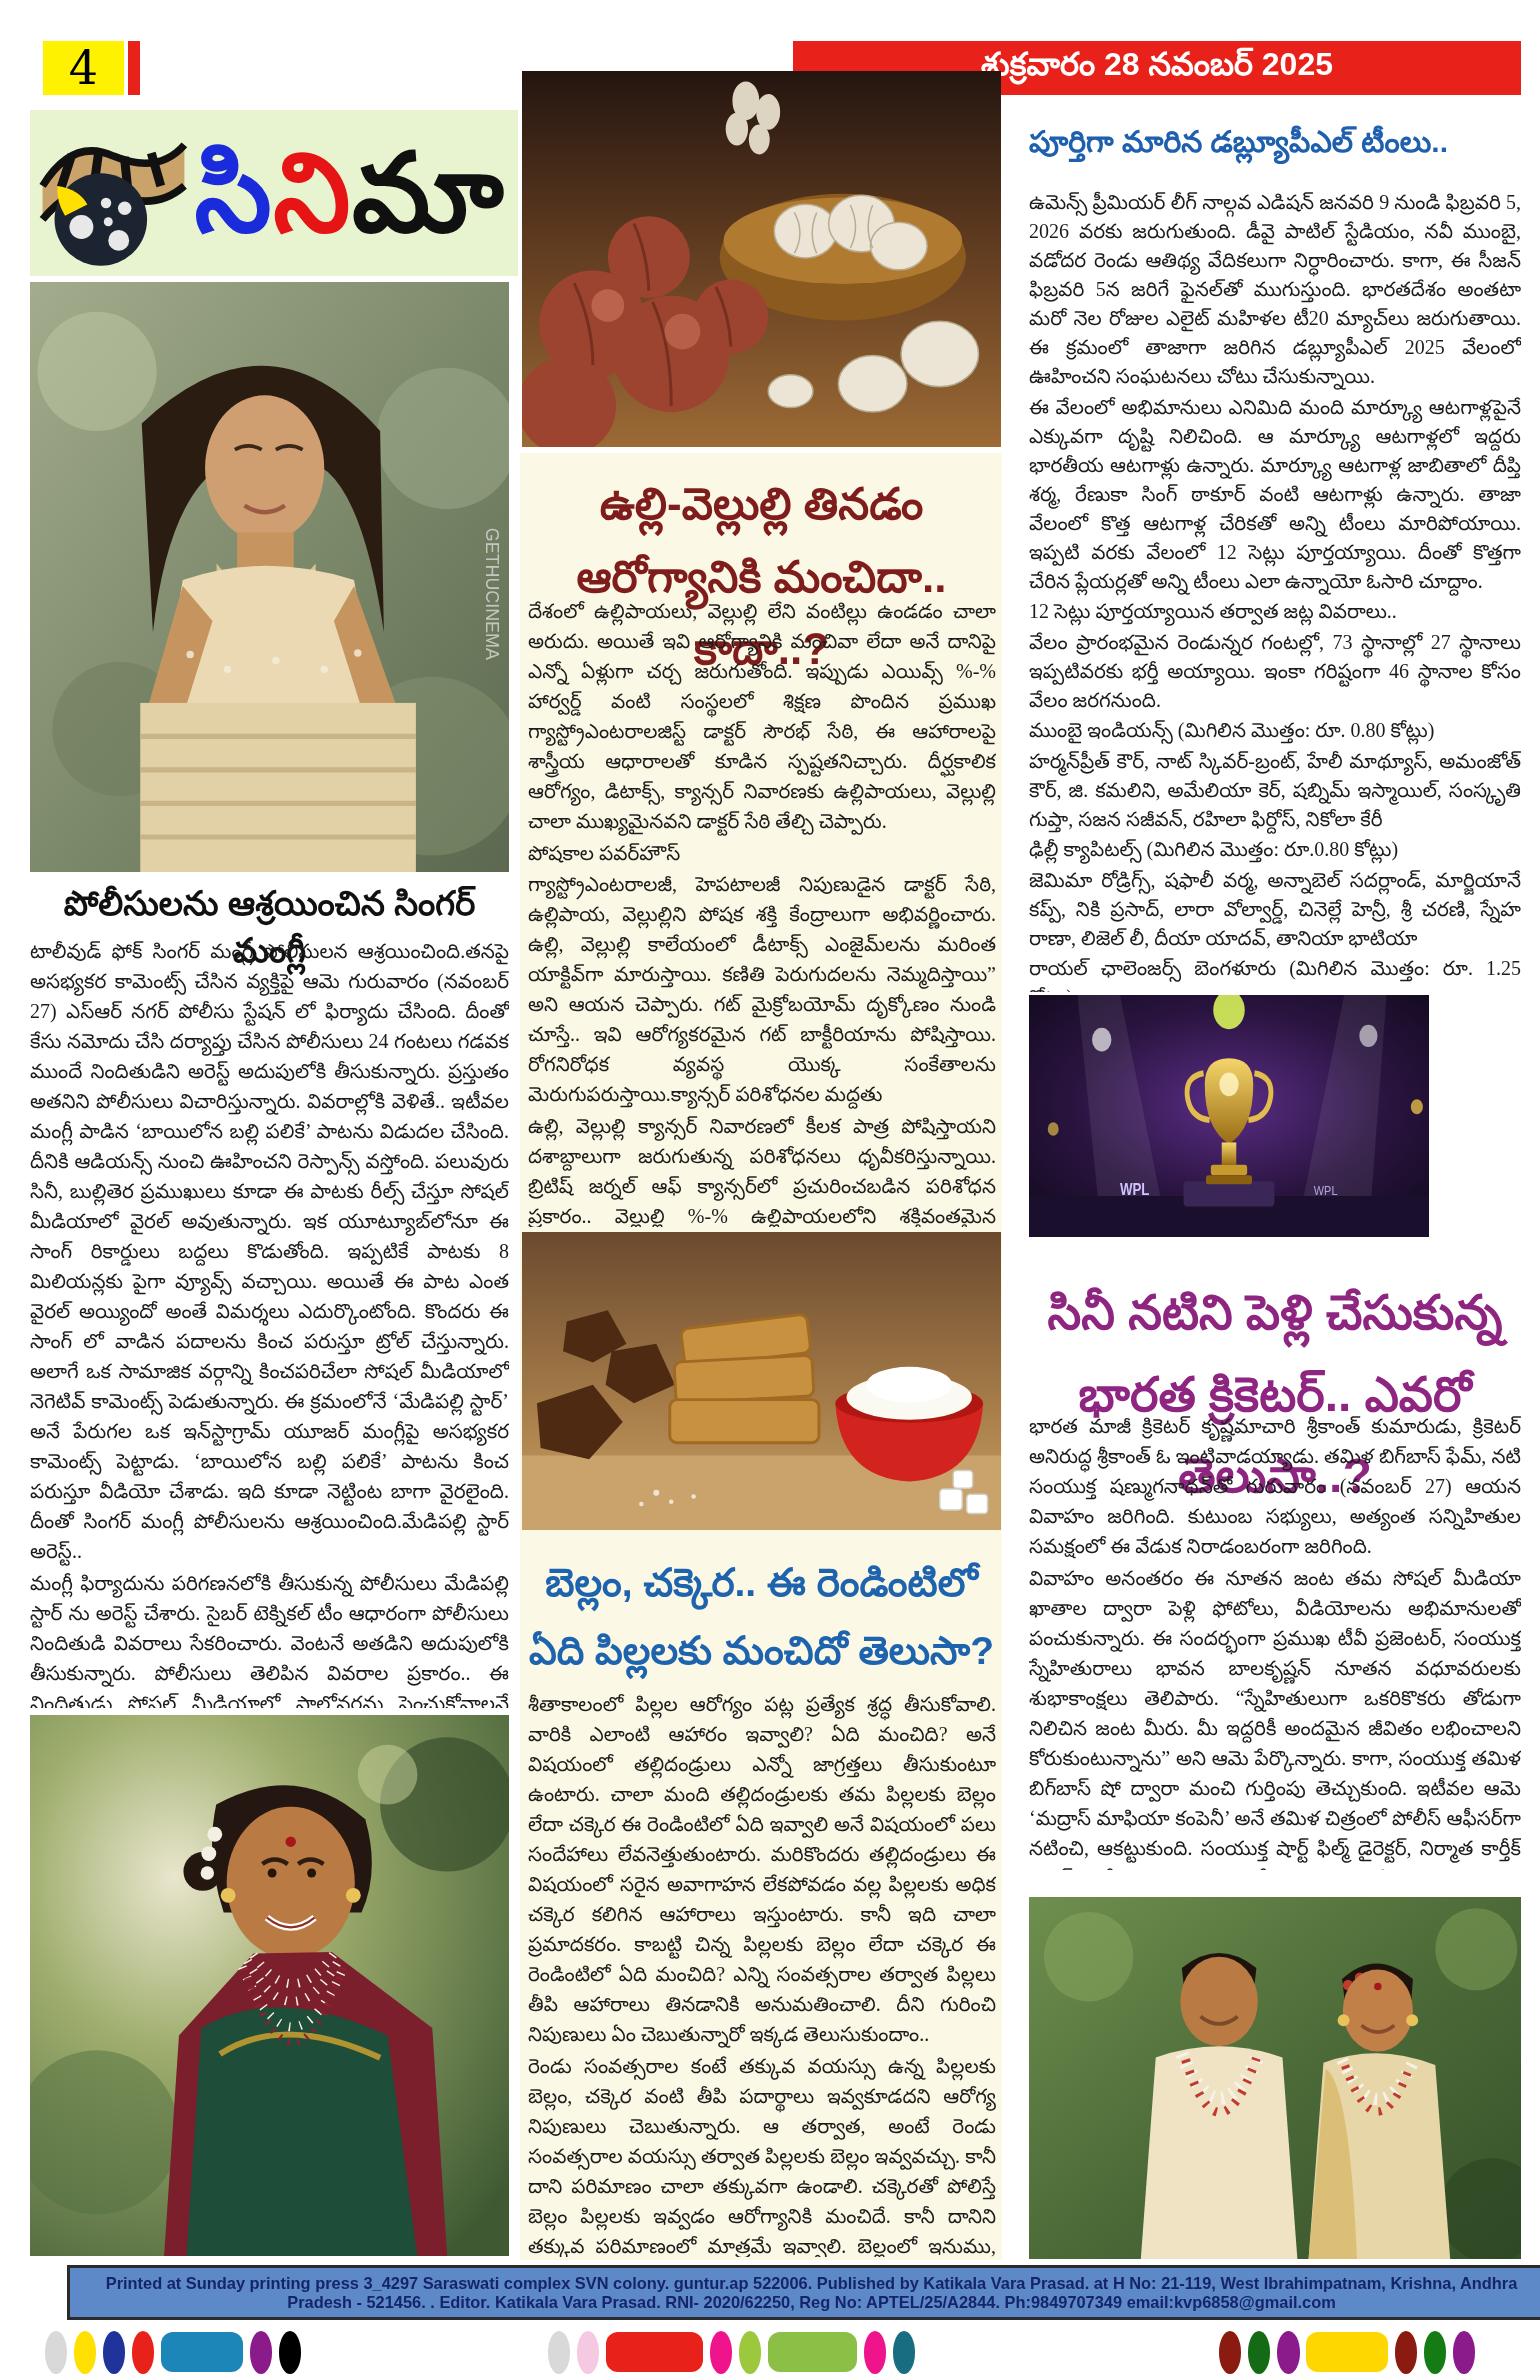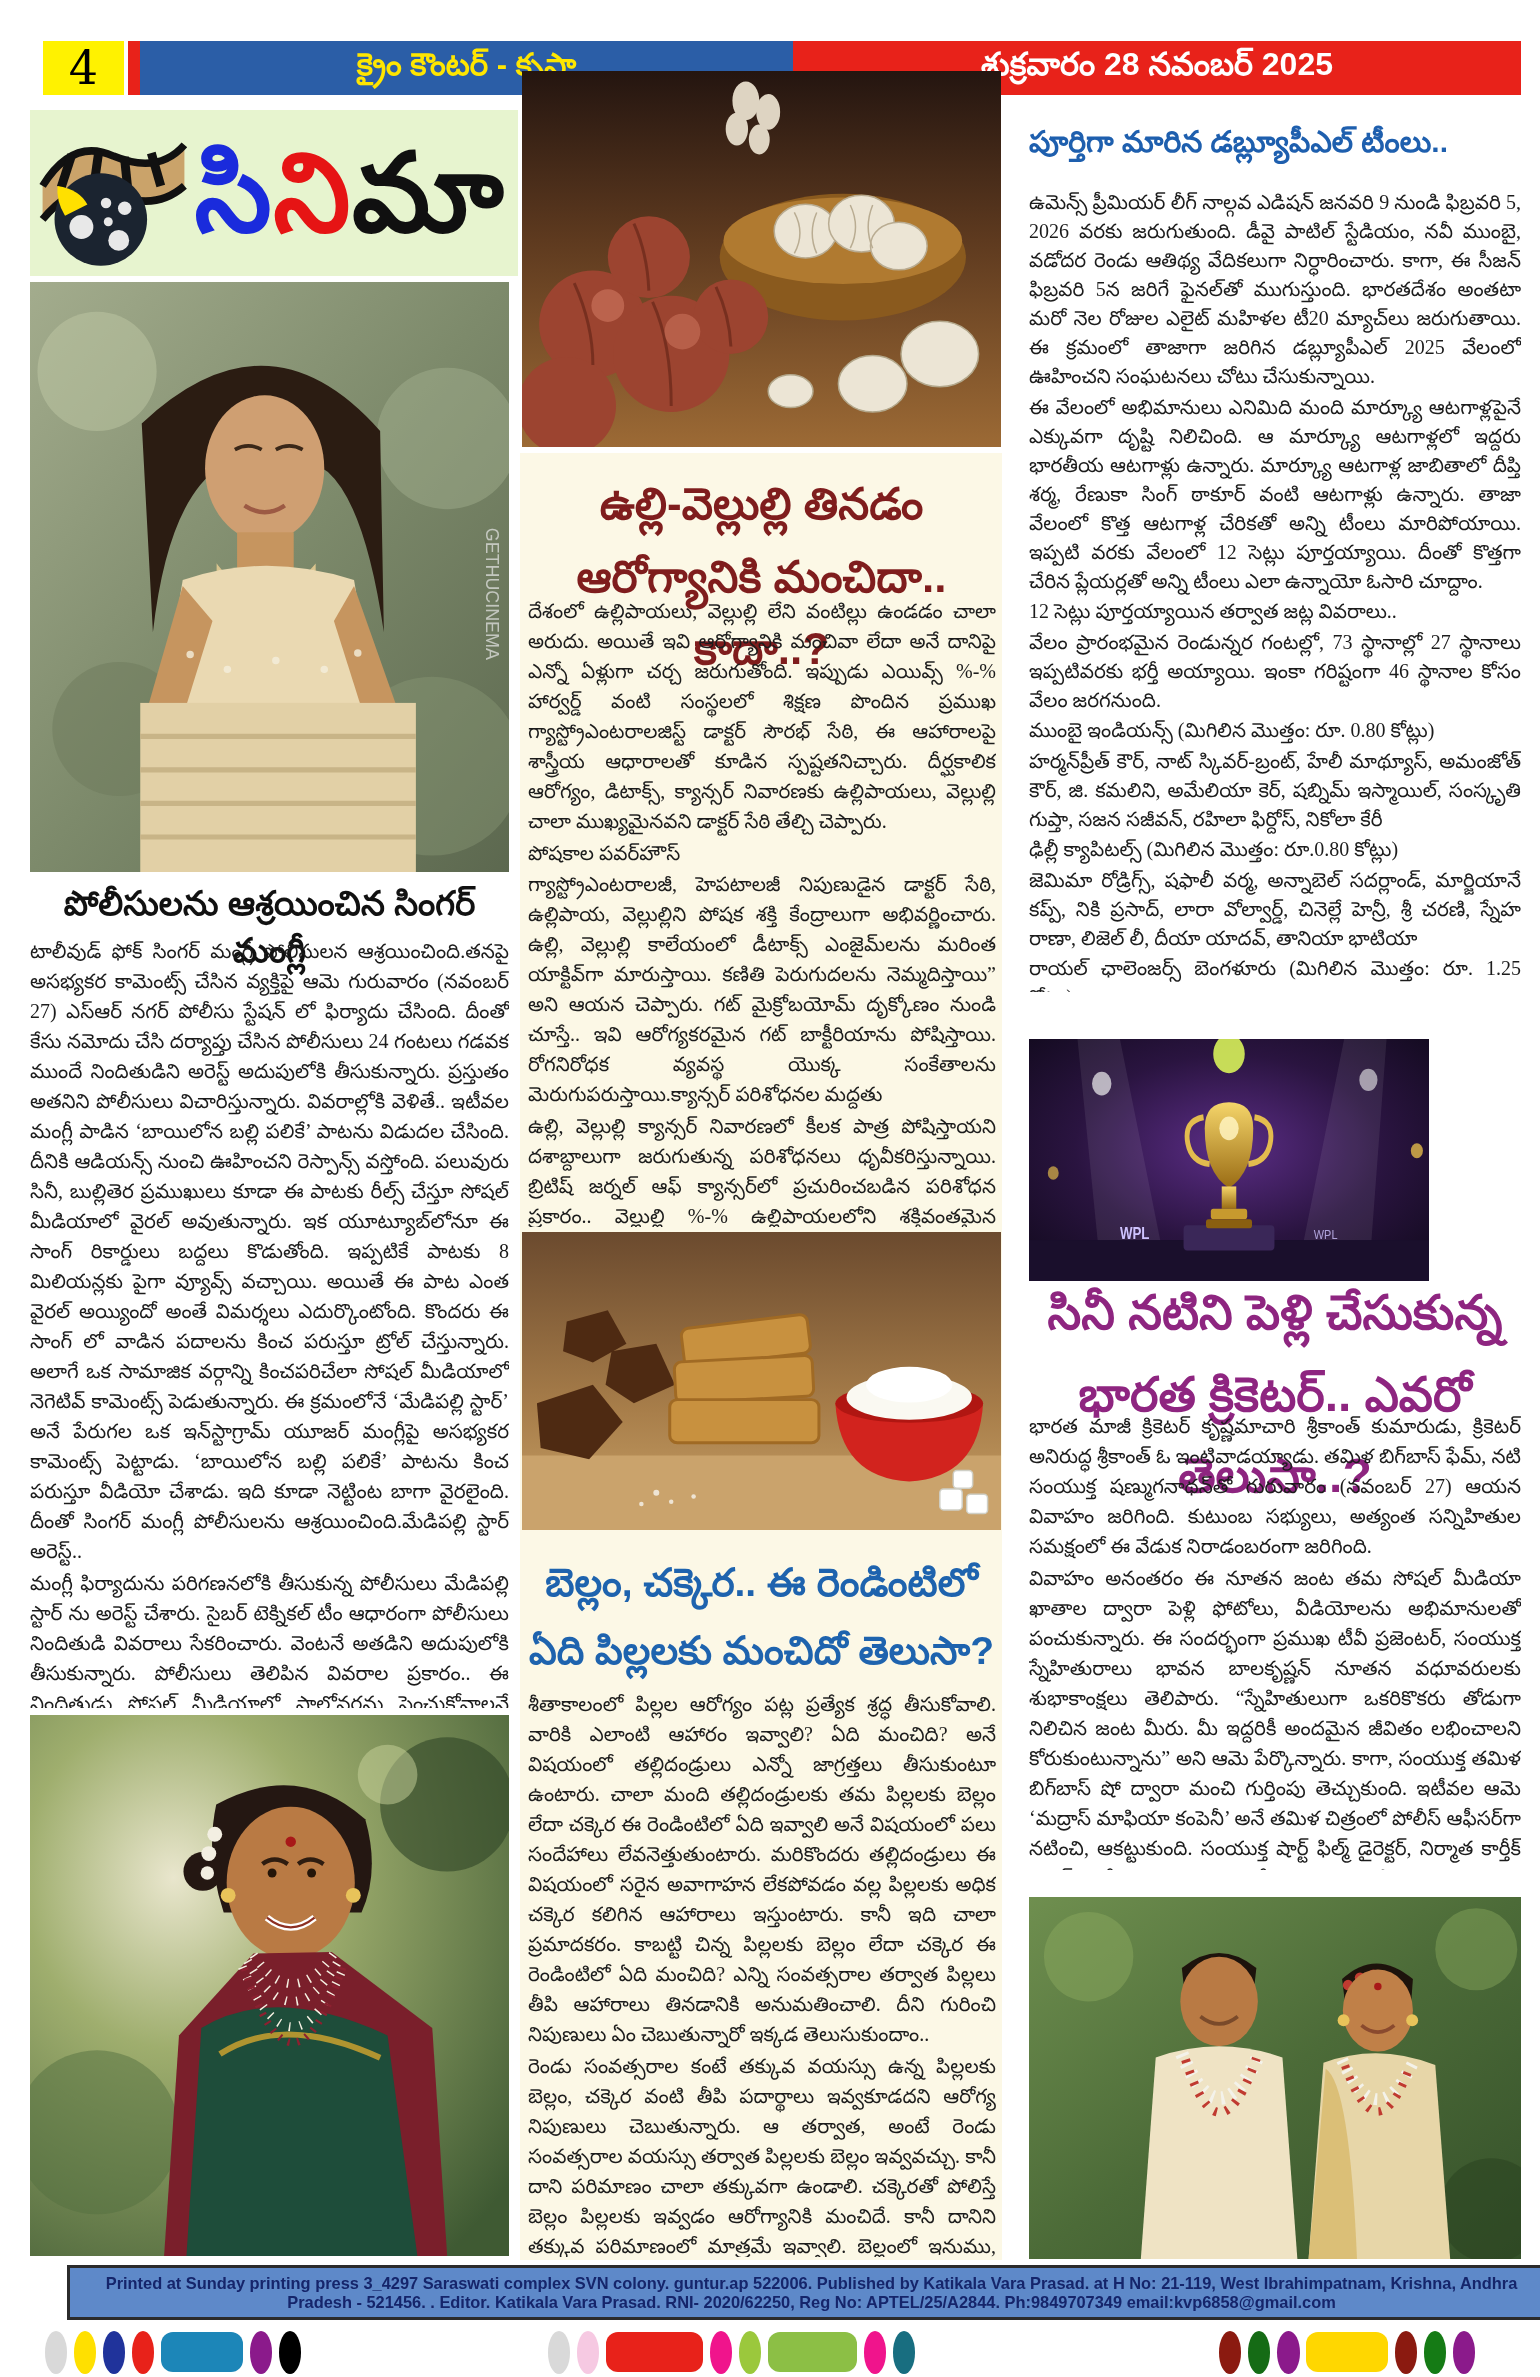--- a/index.html
+++ b/index.html
@@ -52,21 +52,20 @@
   .dot{height:43px;border-radius:50%;display:inline-block;}
   .dot.wide{height:40px;border-radius:12px;}
 </style>
 </head>
 <body>
 
 <div class="page">
 
   <div class="abs pagenum">4</div>
   <div class="abs hdr-stripe"></div>
-  <div class="abs hdr-blue">క్రైం కౌంటర్ - కృష్ణా</div>
   <div class="abs hdr-red">శుక్రవారం 28 నవంబర్ 2025</div>
 
   <div class="abs logo">
     <span>
       <svg width="157" height="153" viewBox="0 0 210 205">
         <path d="M10 95 Q50 30 105 55 Q165 80 200 40 L200 95 Q160 130 105 105 Q55 85 10 140 Z" fill="#caa36a"></path>
         <path d="M10 95 Q50 30 105 55 Q165 80 200 40" fill="none" stroke="#111" stroke-width="10"></path>
         <path d="M10 140 Q55 85 105 105 Q160 130 200 95" fill="none" stroke="#111" stroke-width="10"></path>
         <g fill="#111">
             <rect x="36" y="52" width="12" height="46" transform="rotate(18 42 75)"></rect>
@@ -289,21 +288,21 @@
     <p>వేలం ప్రారంభమైన రెండున్నర గంటల్లో, 73 స్థానాల్లో 27 స్థానాలు ఇప్పటివరకు భర్తీ అయ్యాయి. ఇంకా గరిష్టంగా 46 స్థానాల కోసం వేలం జరగనుంది.</p>
     <p>ముంబై ఇండియన్స్ (మిగిలిన మొత్తం: రూ. 0.80 కోట్లు)</p>
     <p>హర్మన్‌ప్రీత్ కౌర్, నాట్ స్కివర్-బ్రంట్, హేలీ మాథ్యూస్, అమంజోత్ కౌర్, జి. కమలిని, అమేలియా కెర్, షబ్నిమ్ ఇస్మాయిల్, సంస్కృతి గుప్తా, సజన సజీవన్, రహిలా ఫిర్దోస్, నికోలా కేరీ</p>
     <p>ఢిల్లీ క్యాపిటల్స్ (మిగిలిన మొత్తం: రూ.0.80 కోట్లు)</p>
     <p>జెమిమా రోడ్రిగ్స్, షఫాలీ వర్మ, అన్నాబెల్ సదర్లాండ్, మార్జియానే కప్ప్, నికి ప్రసాద్, లారా వోల్వార్డ్, చినెల్లే హెన్రీ, శ్రీ చరణి, స్నేహ రాణా, లిజెల్ లీ, దీయా యాదవ్, తానియా భాటియా</p>
     <p>రాయల్ ఛాలెంజర్స్ బెంగళూరు (మిగిలిన మొత్తం: రూ. 1.25 కోట్లు)</p>
     <p>స్మృతి మంధాన, రిచా ఘోష్, ఎల్లీస్ పెర్రీ, శ్రేయాంక పాటిల్, జార్జియా వోల్, నాడిన్ డి క్లెర్క్, రాధా యాదవ్, లారెన్ బెల్, లిన్సే స్మిత్, ప్రేమ రావత్, అరుందజతి రెడ్డి, పూజా వస్త్రాకర్</p>
 
   </div>
 
-  <div class="abs photo" style="left:1029px;top:995px;width:400px;height:242px;margin-top:44px;">
+  <div class="abs photo" style="left:1029px;top:995px;width:400px;height:242px;">
     <svg viewBox="0 0 660 325" preserveAspectRatio="none">
       <defs>
         <radialGradient id="tg1" cx="50%" cy="45%" r="70%">
           <stop offset="0" stop-color="#5b2d86"></stop>
             <stop offset=".55" stop-color="#2a1440"></stop>
             <stop offset="1" stop-color="#120a1e"></stop>
         </radialGradient>
         <linearGradient id="tg2" x1="0" y1="0" x2="0" y2="1">
           <stop offset="0" stop-color="#f5d56a"></stop>
             <stop offset="1" stop-color="#9a6c14"></stop>

